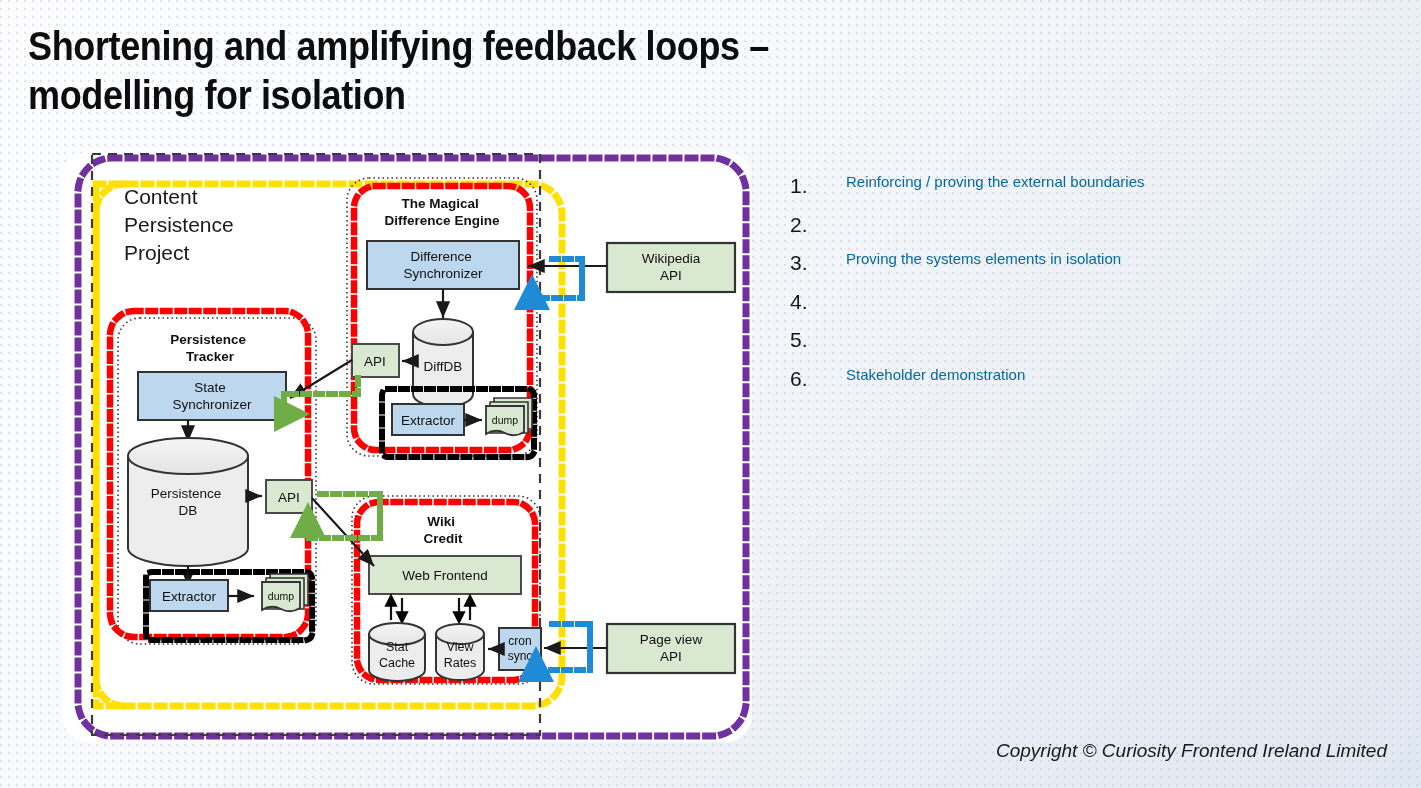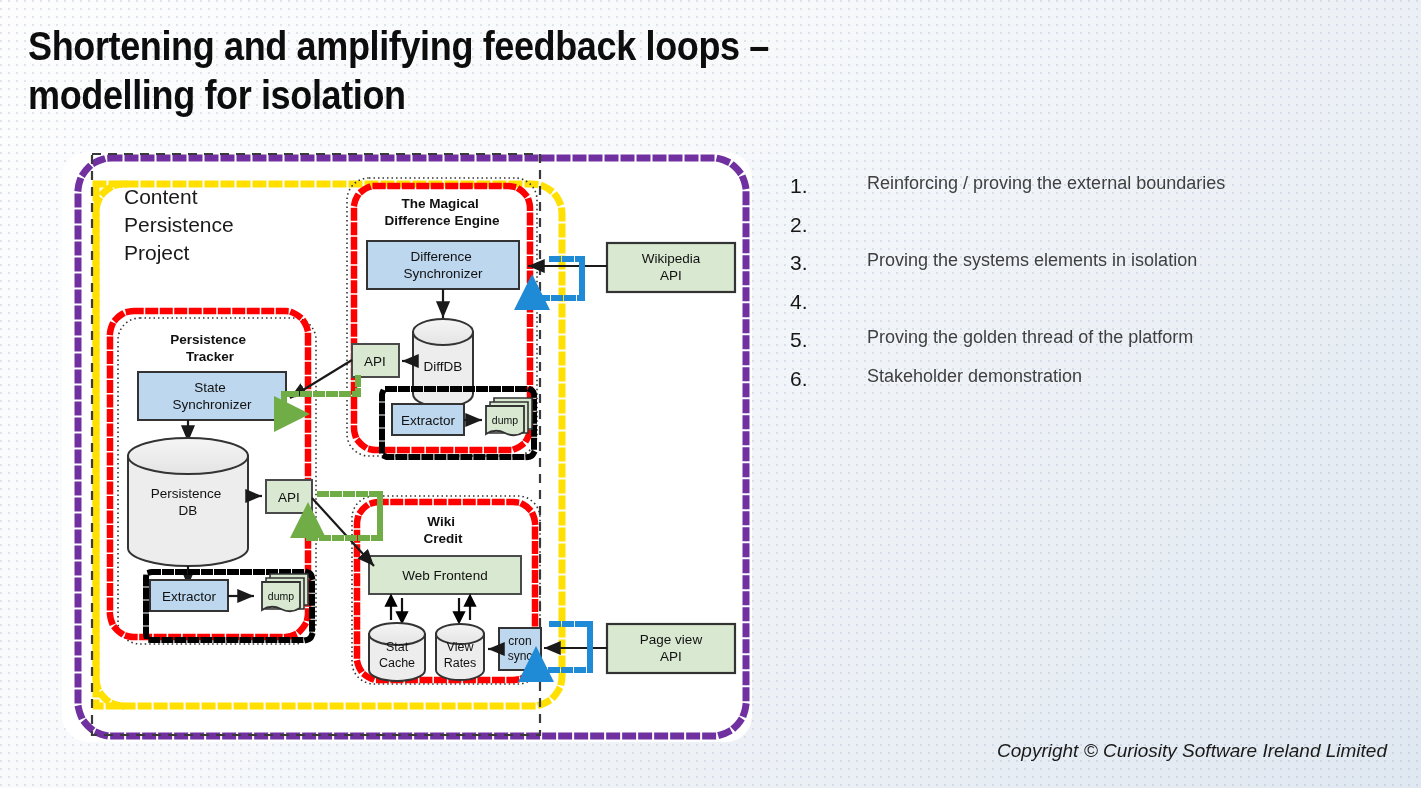--- a/index.html
+++ b/index.html
@@ -27,21 +27,21 @@
   #card{
     position:absolute;left:62px;top:152px;width:690px;height:590px;
     background:#fff;border-radius:26px;
   }
   #diagram{position:absolute;left:62px;top:146px;width:700px;height:600px;}
 
   
   #list{position:absolute;left:790px;top:170px;width:610px;}
   .li{display:flex;align-items:flex-start;margin-bottom:6px;}
   .li-num{width:56px;flex:0 0 56px;font-size:21px;color:#161616;line-height:1.55;}
-  .li-txt{font-size:18px;color:#404040;line-height:1.55;margin-left:21px;}
+  .li-txt{font-size:15px;color:#0369a1;line-height:1.55;}
 
   
   #footer{
     position:absolute;right:34px;top:740px;
     font-style:italic;font-size:19px;color:#1a1a1a;
   }
 </style>
 </head>
 <body>
 
@@ -247,23 +247,22 @@
     </div>
     <div class="li">
       <span class="li-num">3.</span>
       <span class="li-txt">Proving the systems elements in isolation</span>
     </div>
     <div class="li">
       <span class="li-num">4.</span>
     </div>
     <div class="li">
       <span class="li-num">5.</span>
-      <span class="li-txt">Proving the golden thread of the platform</span>
     </div>
     <div class="li">
       <span class="li-num">6.</span>
       <span class="li-txt">Stakeholder demonstration</span>
     </div>
   </div>
 
-  <div id="footer">Copyright © Curiosity Software Ireland Limited</div>
+  <div id="footer">Copyright © Curiosity Frontend Ireland Limited</div>
 
 </div>
 
 </body></html>

